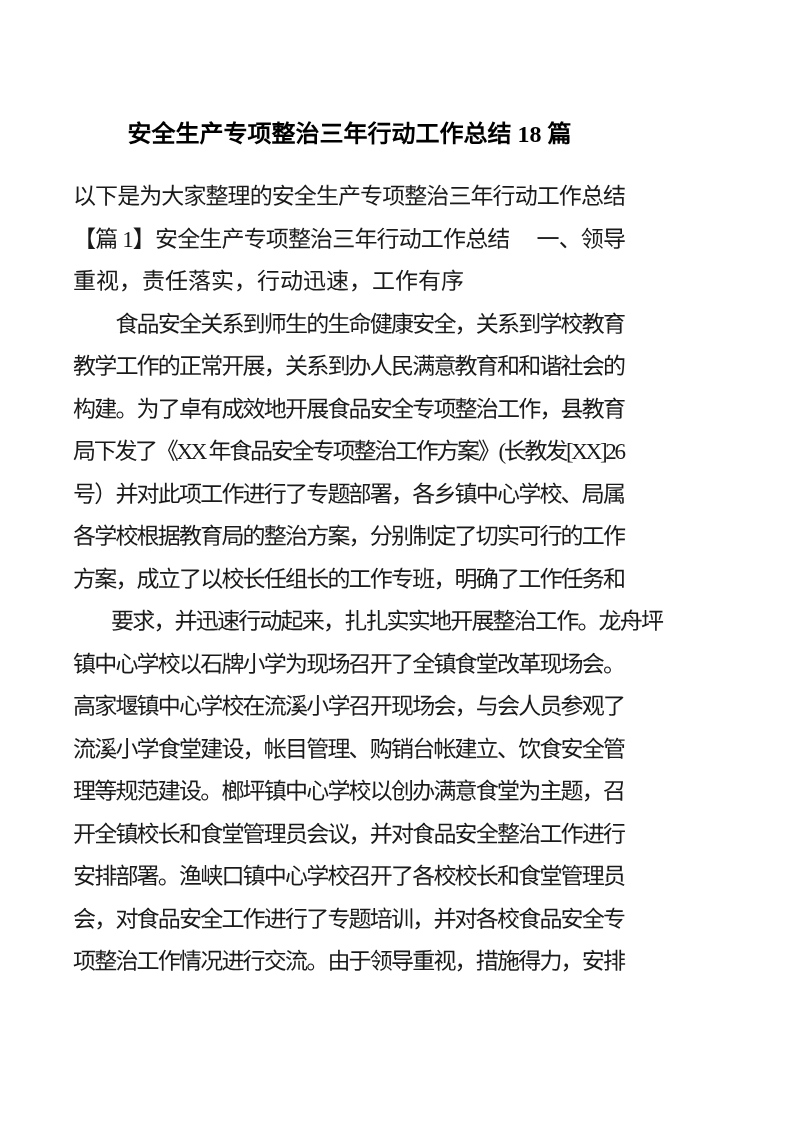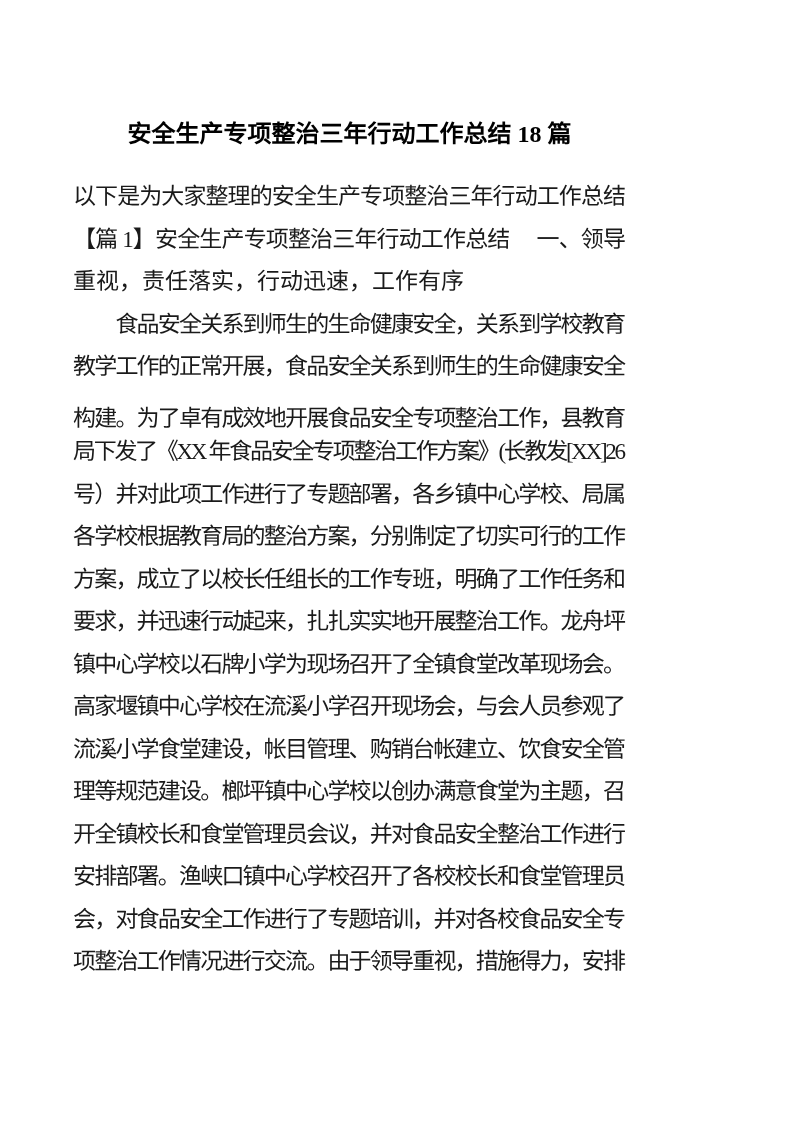--- a/index.html
+++ b/index.html
@@ -52,27 +52,27 @@
   <div class="doc-body">
       <div class="paragraph">
         <div class="line"><span style="letter-spacing: -0.916667px;">以下是为大家整理的安全生产专项整治三年行动工作总结</span></div>
       </div>
       <div class="paragraph">
         <div class="line"><span style="letter-spacing: -0.846154px;">【篇 1】安全生产专项整治三年行动工作总结　 一、领导</span></div>
         <div class="line natural"><span>重视，责任落实，行动迅速，工作有序</span></div>
       </div>
       <div class="paragraph">
         <div class="line"><span style="letter-spacing: -1.8px;">　　食品安全关系到师生的生命健康安全，关系到学校教育</span></div>
-        <div class="line"><span style="letter-spacing: -1.8px;">教学工作的正常开展，食品安全关系到师生的生命健康安全</span></div>
-        <div class="line"><span style="letter-spacing: -1.8px; margin-top: 9px;">构建。为了卓有成效地开展食品安全专项整治工作，县教育</span></div>
+        <div class="line"><span style="letter-spacing: -1.8px;">教学工作的正常开展，关系到办人民满意教育和和谐社会的</span></div>
+        <div class="line"><span style="letter-spacing: -1.8px;">构建。为了卓有成效地开展食品安全专项整治工作，县教育</span></div>
         <div class="line"><span style="letter-spacing: -2.29587px; font-family: Liberation Serif, serif;">局下发了《XX 年食品安全专项整治工作方案》(长教发[XX]26</span></div>
         <div class="line"><span style="letter-spacing: -1.8px; font-family: Liberation Mono, monospace;">号）并对此项工作进行了专题部署，各乡镇中心学校、局属</span></div>
         <div class="line"><span style="letter-spacing: -1.8px;">各学校根据教育局的整治方案，分别制定了切实可行的工作</span></div>
         <div class="line"><span style="letter-spacing: -1.8px;">方案，成立了以校长任组长的工作专班，明确了工作任务和</span></div>
-        <div class="line"><span style="letter-spacing: -1.8px;">要求，并迅速行动起来，扎扎实实地开展整治工作。龙舟坪</span></div>
+        <div class="line"><span style="letter-spacing: -1.8px; margin-left: 38px;">要求，并迅速行动起来，扎扎实实地开展整治工作。龙舟坪</span></div>
         <div class="line"><span style="letter-spacing: -1.8px;">镇中心学校以石牌小学为现场召开了全镇食堂改革现场会。</span></div>
         <div class="line"><span style="letter-spacing: -1.8px;">高家堰镇中心学校在流溪小学召开现场会，与会人员参观了</span></div>
         <div class="line"><span style="letter-spacing: -1.8px;">流溪小学食堂建设，帐目管理、购销台帐建立、饮食安全管</span></div>
         <div class="line"><span style="letter-spacing: -1.8px;">理等规范建设。榔坪镇中心学校以创办满意食堂为主题，召</span></div>
         <div class="line"><span style="letter-spacing: -1.8px;">开全镇校长和食堂管理员会议，并对食品安全整治工作进行</span></div>
         <div class="line"><span style="letter-spacing: -1.8px;">安排部署。渔峡口镇中心学校召开了各校校长和食堂管理员</span></div>
         <div class="line"><span style="letter-spacing: -1.8px;">会，对食品安全工作进行了专题培训，并对各校食品安全专</span></div>
         <div class="line"><span style="letter-spacing: -1.8px;">项整治工作情况进行交流。由于领导重视，措施得力，安排</span></div>
       </div>
     </div>

